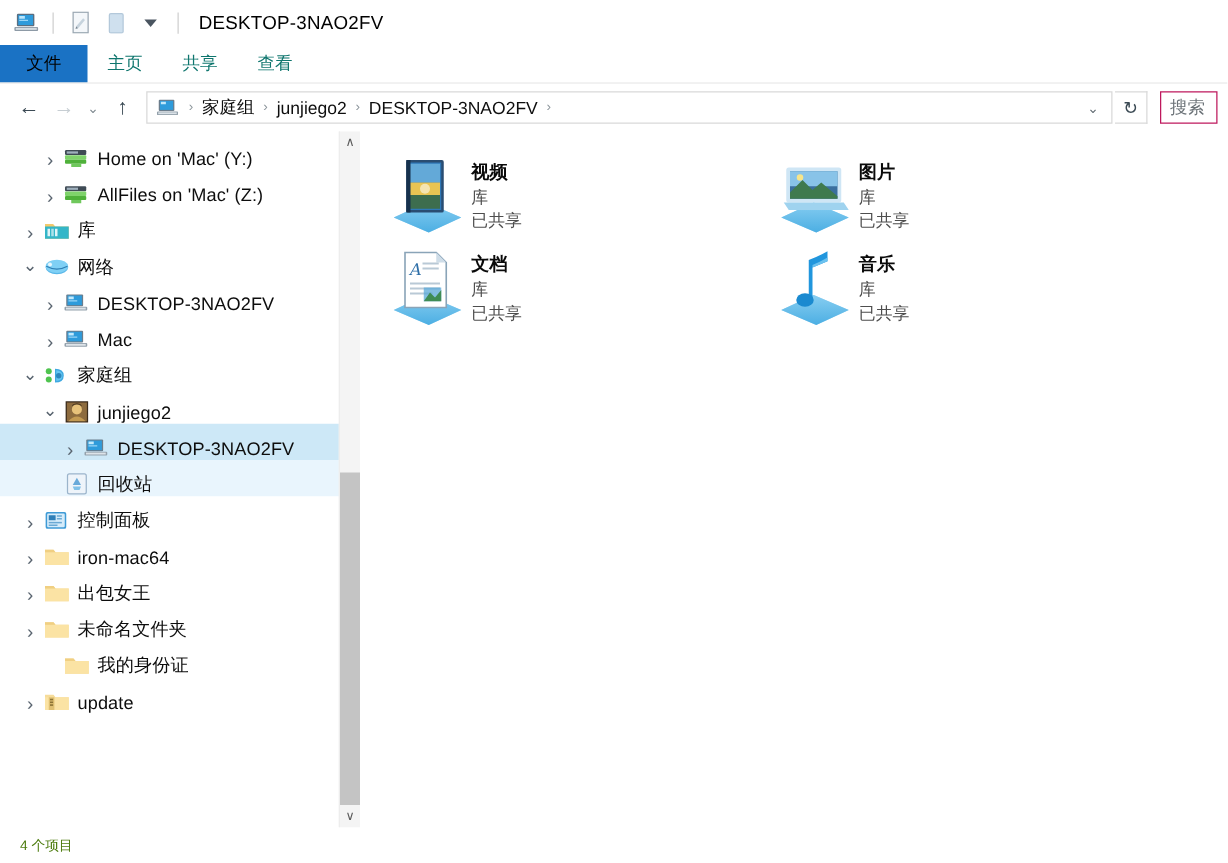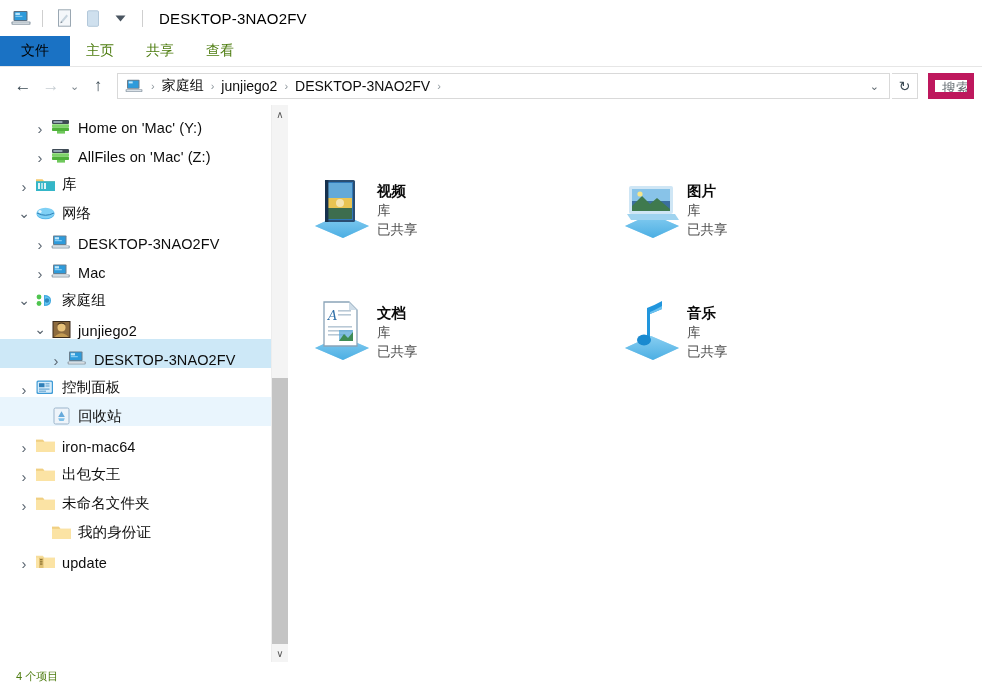--- a/index.html
+++ b/index.html
@@ -40,21 +40,21 @@
     letter-spacing: .2px; white-space: nowrap;
   }
 
   
   .ribbon-tabs {
     height: 30px; display: flex; align-items: stretch;
     background: #ffffff; flex: 0 0 30px;
   }
   .rtab {
     display: flex; align-items: center; justify-content: center;
-    font-size: 14px; color: #4d7c0f;
+    font-size: 14px; color: #0f766e;
     padding: 0 16px; min-width: 58px; cursor: default;
   }
   .rtab.file {
     background: #1a72c4; color: #000000; font-weight: 400;
     min-width: 70px;
   }
   .ribbon-underline { height: 1px; background: #e6e6e6; flex: 0 0 1px; }
 
   
   .addressbar {
@@ -82,22 +82,22 @@
   .crumb-sep { font-size: 11px; color: #8d969c; padding: 0 4px; }
   .crumb-spacer { flex: 1 1 auto; }
   .crumb-chevron { font-size: 11px; color: #5d676e; padding: 0 8px; }
   .refreshbtn {
     width: 26px; height: 26px; border: 1px solid #d9d9d9; border-left: none;
     display: flex; align-items: center; justify-content: center;
     font-size: 14px; color: #3b4a54; background: #fff;
   }
   .searchbox {
     width: 46px; height: 26px; margin-left: 8px;
-    border: 7px solid #be185d; background: #ffffff;
-    display: flex; padding-left: 7px;
+    border: 1px solid #be185d; background: #ffffff;
+    display: flex; align-items: center; padding-left: 7px;
     overflow: hidden; flex: 0 0 46px;
   }
   .searchbox span {
     font-size: 14px; color: #6c7378; white-space: nowrap;
   }
 
   
   .body-area { flex: 1 1 auto; display: flex; min-height: 0; position: relative; }
 
   
@@ -152,21 +152,21 @@
   .content {
     flex: 1 1 auto; position: relative; background: #ffffff;
     padding: 12px 0 0 22px; overflow: hidden;
   }
   .grid {
     display: flex; flex-wrap: wrap; align-content: flex-start;
     width: 660px;
   }
   .item {
     width: 310px; height: 74px; display: flex;
-    align-items: flex-end; padding: 4px 0 0 0; cursor: default; margin-top: 48px;
+    align-items: center; padding: 4px 0 0 0; cursor: default;
   }
   .item-ico {
     width: 62px; flex: 0 0 62px; height: 62px; position: relative;
     display: flex; align-items: center; justify-content: center;
   }
   .item-text { padding-top: 3px; padding-left: 4px; }
   .item-name {
     font-size: 14.5px; color: #0a0a0a; font-weight: bold; line-height: 19px;
   }
   .item-sub {
@@ -379,45 +379,45 @@
                 <rect x="2" y="1.5" width="13.5" height="9.5" rx="0.8" fill="#6b7d8c"></rect>
                 <rect x="3" y="2.4" width="11.5" height="7.7" fill="#2e9bdb"></rect>
                 <rect x="3.8" y="3.2" width="4.2" height="2.2" fill="#c2e9fc"></rect>
                 <rect x="3.8" y="6.2" width="7" height="1" fill="#9ad6f7"></rect>
                 <rect x="0.6" y="11.4" width="18.2" height="3" rx="0.8" fill="#94a1ac"></rect>
                 <rect x="1.8" y="12.1" width="15.8" height="1.5" fill="#dde4e9"></rect>
               </svg>
             </span>
             <span class="tlabel">DESKTOP-3NAO2FV</span>
           </div>
+          <div class="trow ind2 hover">
+            <span class="chev none"></span>
+            <span class="tico">
+              <svg width="19" height="18" viewBox="0 0 19 18">
+                <rect x="2" y="1" width="15" height="16" rx="1.5" fill="#eef4fa" stroke="#9bb4cb" stroke-width="1"></rect>
+                <path d="M9.5 4.2 L12.8 10 L6.2 10 Z" fill="#4f9bd4" opacity=".85"></path>
+                <path d="M6.2 11.2 L12.8 11.2 L11.6 14 L7.4 14 Z" fill="#7fc0e8"></path>
+              </svg>
+            </span>
+            <span class="tlabel">回收站</span>
+          </div>
           <div class="trow ind1">
             <span class="chev closed"></span>
             <span class="tico">
               <svg width="20" height="17" viewBox="0 0 20 17">
                 <rect x="1.5" y="1.5" width="16.5" height="13.5" rx="1.5" fill="#3f9bd6"></rect>
                 <rect x="2.7" y="2.7" width="14.1" height="11.1" rx="1" fill="#d6ecfa"></rect>
                 <rect x="4" y="4.2" width="5.5" height="4" fill="#2f7fb8"></rect>
                 <rect x="10.5" y="4.2" width="4" height="1.2" fill="#6aa9d4"></rect>
                 <rect x="10.5" y="6.4" width="4" height="1.2" fill="#6aa9d4"></rect>
                 <rect x="4" y="9.5" width="10.5" height="1.2" fill="#6aa9d4"></rect>
                 <rect x="4" y="11.6" width="7" height="1.2" fill="#6aa9d4"></rect>
               </svg>
             </span>
             <span class="tlabel">控制面板</span>
-          </div>
-          <div class="trow ind2 hover">
-            <span class="chev none"></span>
-            <span class="tico">
-              <svg width="19" height="18" viewBox="0 0 19 18">
-                <rect x="2" y="1" width="15" height="16" rx="1.5" fill="#eef4fa" stroke="#9bb4cb" stroke-width="1"></rect>
-                <path d="M9.5 4.2 L12.8 10 L6.2 10 Z" fill="#4f9bd4" opacity=".85"></path>
-                <path d="M6.2 11.2 L12.8 11.2 L11.6 14 L7.4 14 Z" fill="#7fc0e8"></path>
-              </svg>
-            </span>
-            <span class="tlabel">回收站</span>
           </div>
           <div class="trow ind1">
             <span class="chev closed"></span>
             <span class="tico">
               <svg width="21" height="17" viewBox="0 0 21 17">
                 <path d="M1 2.8 L7.8 2.8 L9.4 4.8 L20 4.8 L20 15 L1 15 Z" fill="#f6dc9a"></path>
                 <path d="M1 4.8 L20 4.8 L20 15 L1 15 Z" fill="#fbe3a4"></path>
                 <path d="M1 2.8 L7.8 2.8 L9.4 4.8 L1 4.8 Z" fill="#f0cf82"></path>
               </svg>
             </span>

